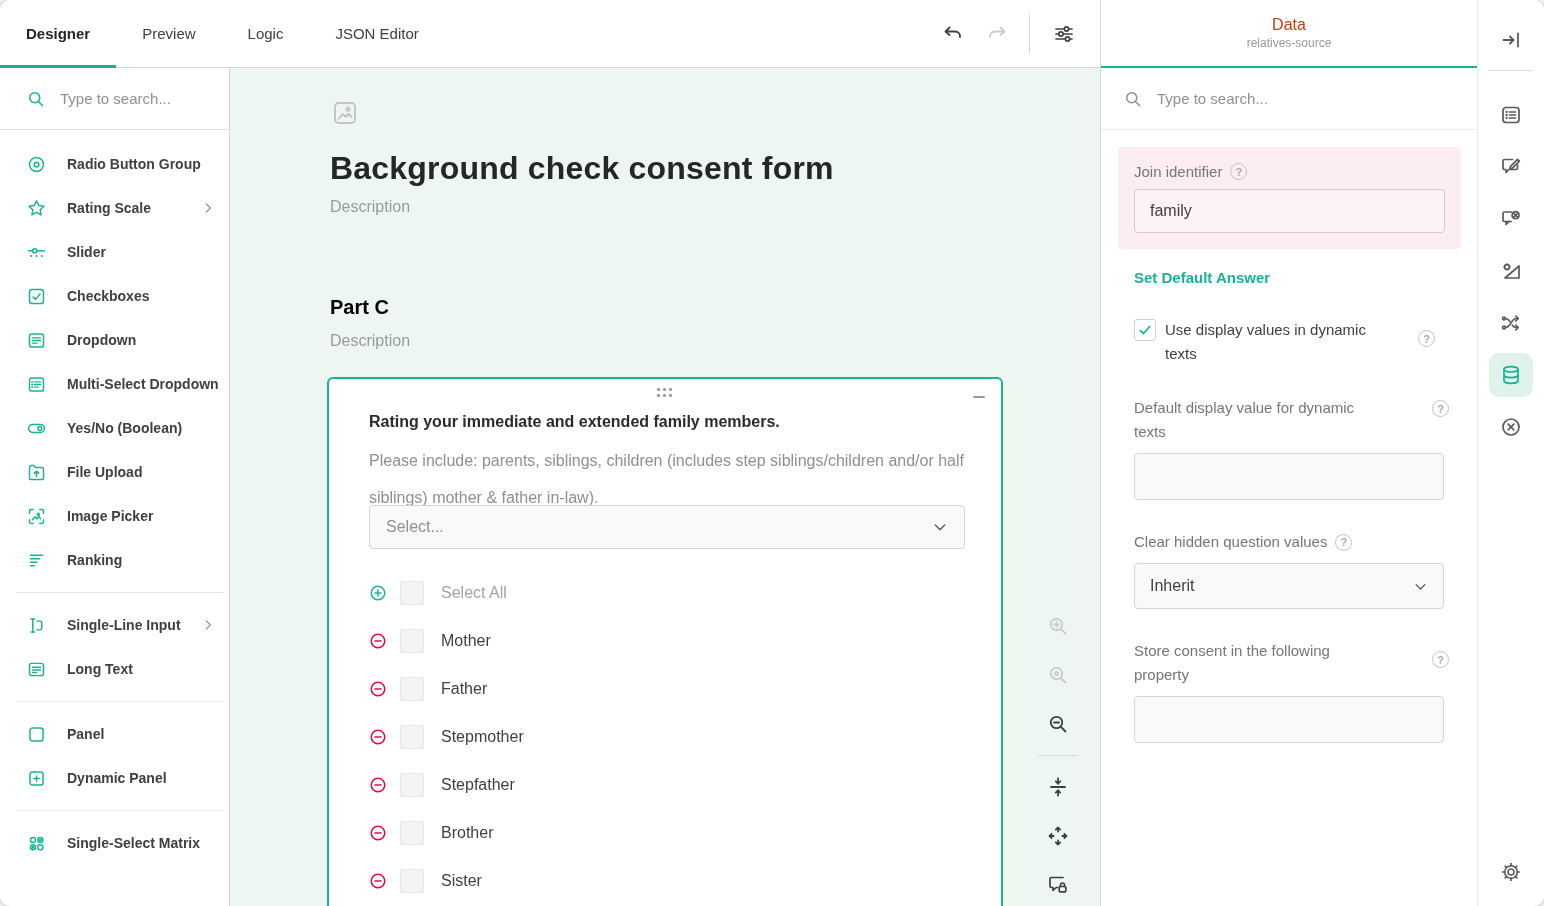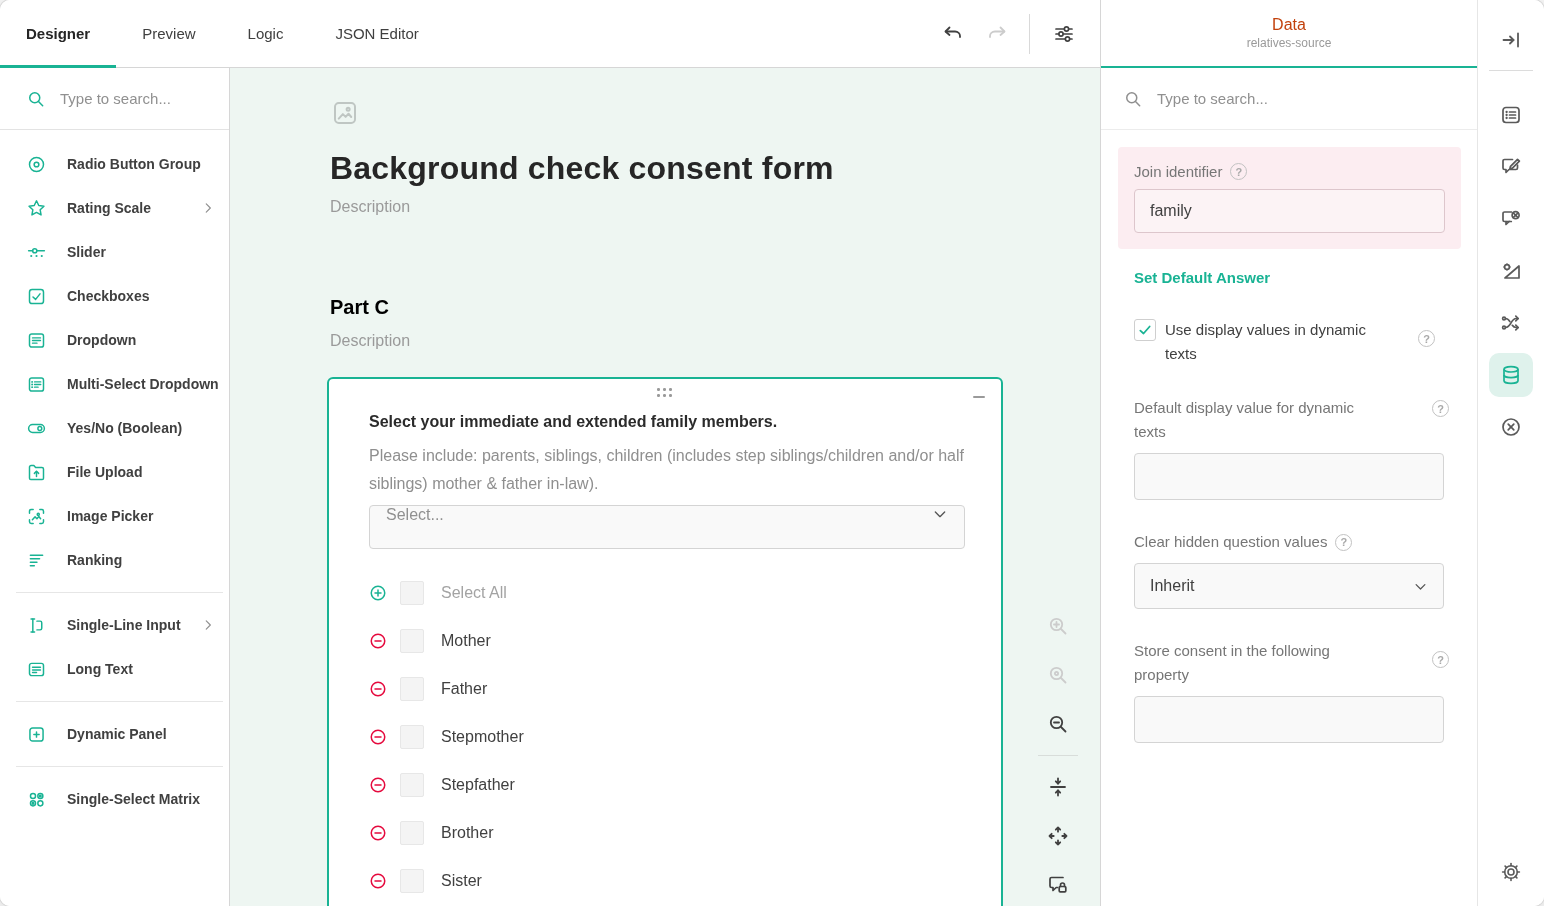--- a/index.html
+++ b/index.html
@@ -70,26 +70,26 @@
   .qcard {
     position:absolute; left:97px; top:309px; width:676px; height:640px;
     background:#fff; border:2px solid #19b394; border-radius:6px;
   }
   .drag-dots { position:absolute; left:50%; top:9px; transform:translateX(-50%); display:grid; grid-template-columns:repeat(3,4px); grid-auto-rows:4px; gap:2px; cursor:grab; }
   .drag-dots i { width:2.5px; height:2.5px; border-radius:50%; background:#9a9a9a; }
   .collapse-btn { position:absolute; right:14px; top:10px; width:16px; height:16px; display:flex; align-items:center; justify-content:center; cursor:pointer; }
   .collapse-btn i { width:12px; height:2px; background:#9a9a9a; border-radius:1px; }
 
   .q-title { position:absolute; left:40px; top:34px; width:596px; font-size:16px; font-weight:700; color:#2b2b2b; }
-  .q-desc  { position:absolute; left:40px; top:63px; width:596px; font-size:16px; color:#8f8f8f; line-height:28px; }
+  .q-desc  { position:absolute; left:40px; top:63px; width:596px; font-size:16px; color:#8f8f8f; line-height:37px; }
 
   .q-select {
     position:absolute; left:40px; top:126px; width:596px; height:44px;
     background:#f9f9f9; border:1px solid #d4d4d4; border-radius:4px;
-    display:flex; padding:0 16px; cursor:pointer;
+    display:flex; align-items:center; padding:0 16px; cursor:pointer;
   }
   .q-select .ph { font-size:16px; color:#909090; flex:1; }
   .q-select svg { width:16px; height:16px; color:#555; }
 
   .choices { position:absolute; left:40px; top:190px; right:40px; }
   .choice-row { height:48px; display:flex; align-items:center; gap:0; }
   .row-act { width:18px; height:18px; margin-right:13px; cursor:pointer; flex:none; }
   .row-act svg { width:18px; height:18px; display:block; }
   .act-plus  { color:#19b394; }
   .act-minus { color:#e50a3e; }
@@ -332,20 +332,26 @@
             <line x1="7.5" y1="9.5" x2="16.5" y2="9.5"></line>
             <line x1="7.5" y1="12.5" x2="16.5" y2="12.5"></line>
             <line x1="7.5" y1="15.5" x2="12" y2="15.5"></line>
           </svg>
         <span class="lbl">Long Text</span>
       </div>
 
 
       <div class="tb-div"></div>
 
+      <div class="tb-item">
+        <svg class="qicon" viewBox="0 0 24 24" fill="none" stroke="currentColor" stroke-width="1.7">
+            <rect x="4.5" y="4.5" width="15" height="15" rx="3"></rect>
+          </svg>
+        <span class="lbl">Panel</span>
+      </div>
 
       <div class="tb-item">
         <svg class="qicon" viewBox="0 0 24 24" fill="none" stroke="currentColor" stroke-width="1.7" stroke-linecap="round">
             <rect x="4.5" y="4.5" width="15" height="15" rx="3"></rect>
             <line x1="12" y1="9" x2="12" y2="15"></line>
             <line x1="9" y1="12" x2="15" y2="12"></line>
           </svg>
         <span class="lbl">Dynamic Panel</span>
       </div>
 
@@ -384,21 +390,21 @@
           <i></i>
           <i></i>
           <i></i>
           <i></i>
           <i></i>
           <i></i>
         </div>
       <div class="collapse-btn">
           <i></i>
         </div>
-      <div class="q-title">Select your immediate and extended family members.</div>
+      <div class="q-title">Rating your immediate and extended family members.</div>
       <div class="q-desc">Please include: parents, siblings, children (includes step siblings/children and/or half siblings) mother &amp; father in-law).</div>
 
       <div class="q-select">
         <span class="ph">Select...</span>
         <svg viewBox="0 0 24 24" fill="none" stroke="currentColor" stroke-width="2" stroke-linecap="round" stroke-linejoin="round">
             <polyline points="5,9 12,16 19,9"></polyline>
           </svg>
       </div>
 
       <div class="choices">

